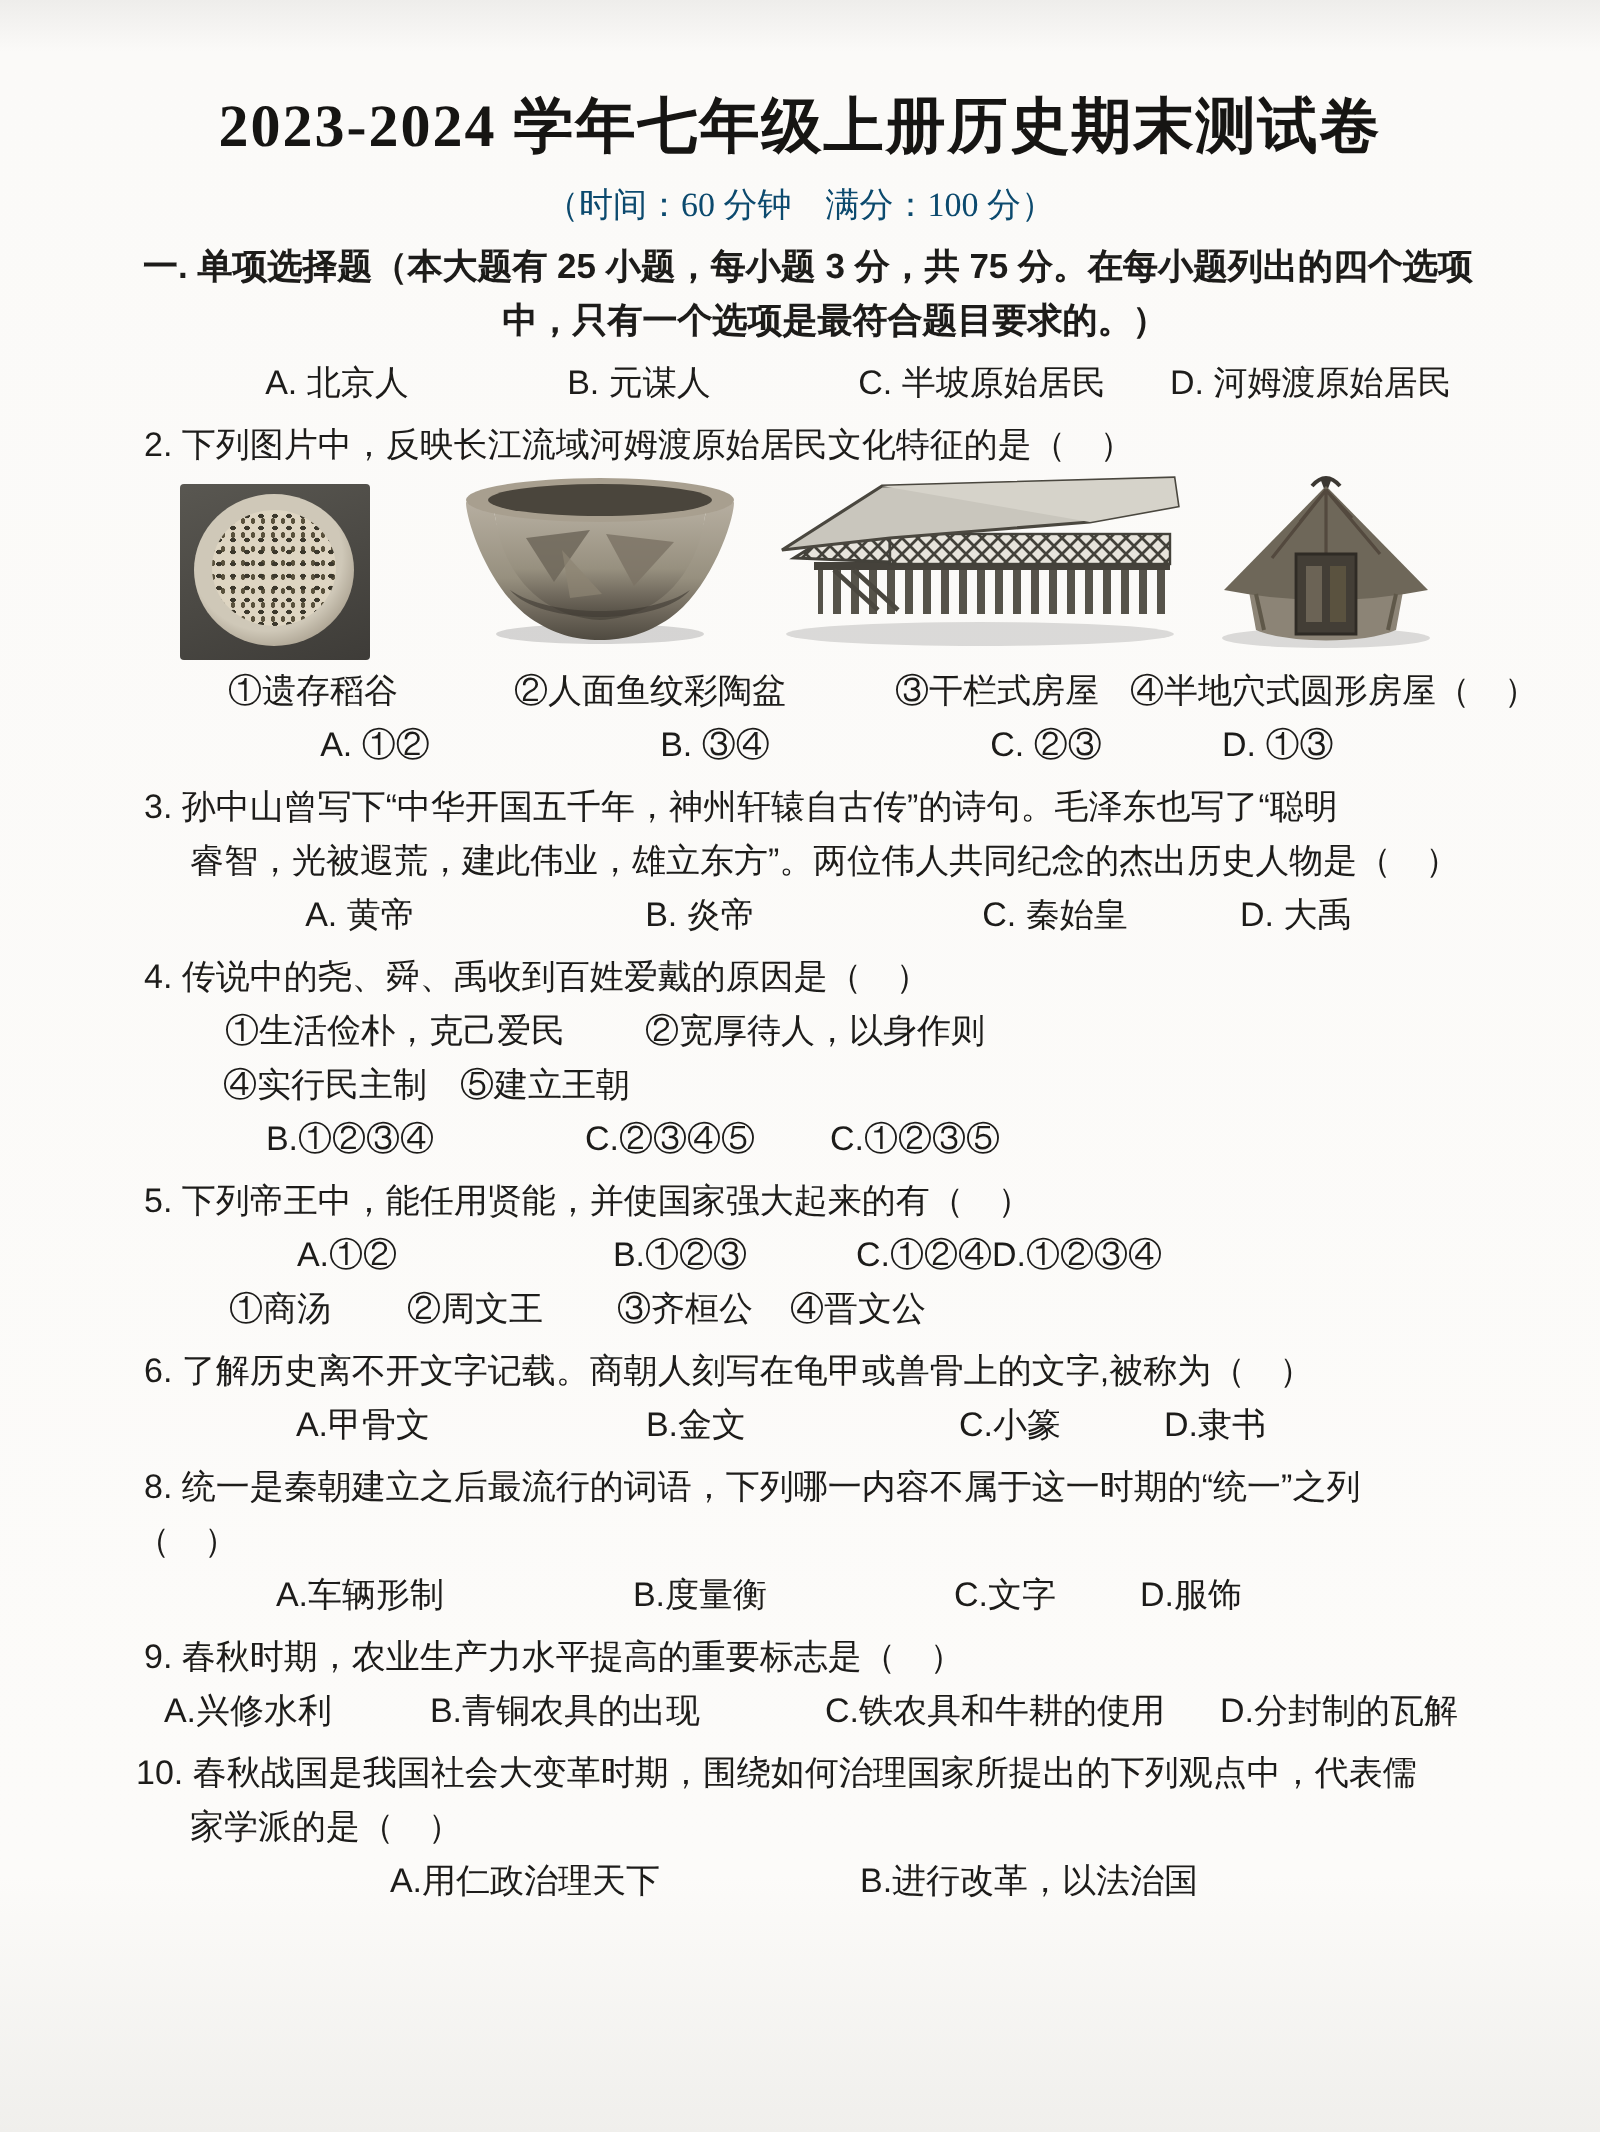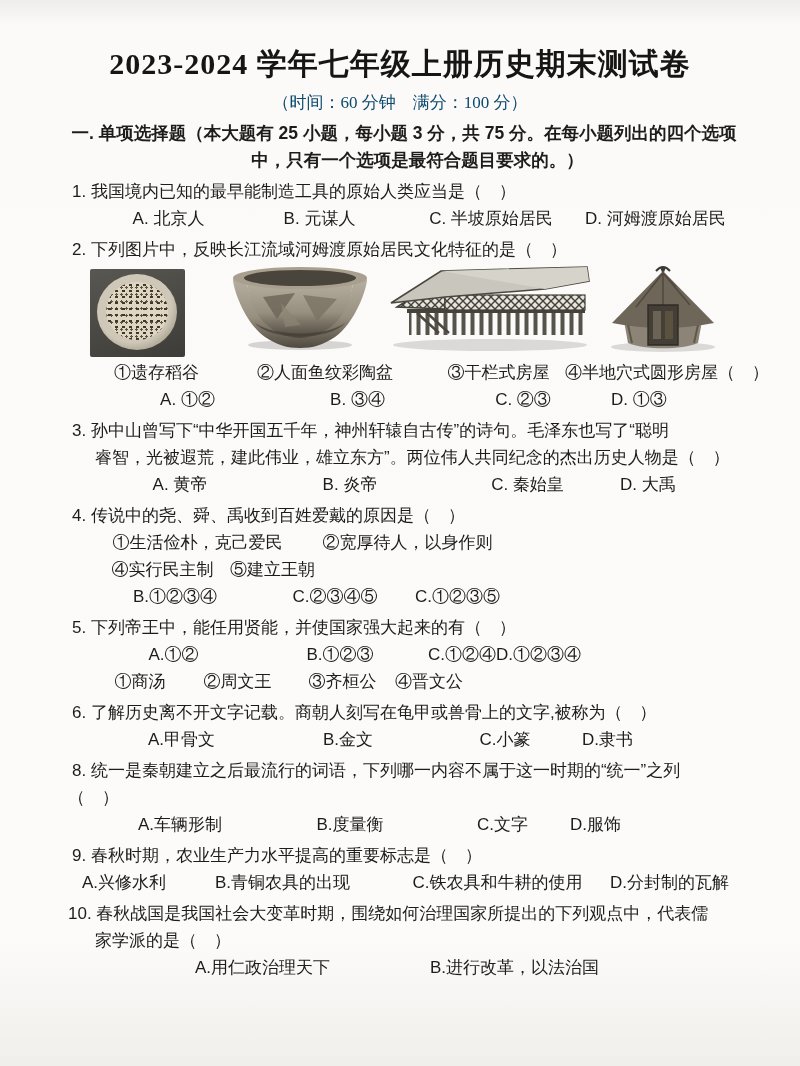--- a/index.html
+++ b/index.html
@@ -58,21 +58,20 @@
 
   <h1 class="title">2023-2024 学年七年级上册历史期末测试卷</h1>
   <div class="subtitle">（时间：60 分钟　满分：100 分）</div>
 
   <div>
     <div class="line bold ind8">一. 单项选择题（本大题有 25 小题，每小题 3 分，共 75 分。在每小题列出的四个选项</div>
     <div class="line bold ind35">中，只有一个选项是最符合题目要求的。）</div>
   </div>
 
   <div class="q">
-    <div class="line ind12">1. 我国境内已知的最早能制造工具的原始人类应当是（　）</div>
     <div class="line opts ind35">
       <span class="w147">A. 北京人</span>
       <span class="w155">B. 元谋人</span>
       <span class="w188">C. 半坡原始居民</span>
       <span>D. 河姆渡原始居民</span>
     </div>
   </div>
 
   <div class="q">
     <div class="line ind12">2. 下列图片中，反映长江流域河姆渡原始居民文化特征的是（　）</div>

